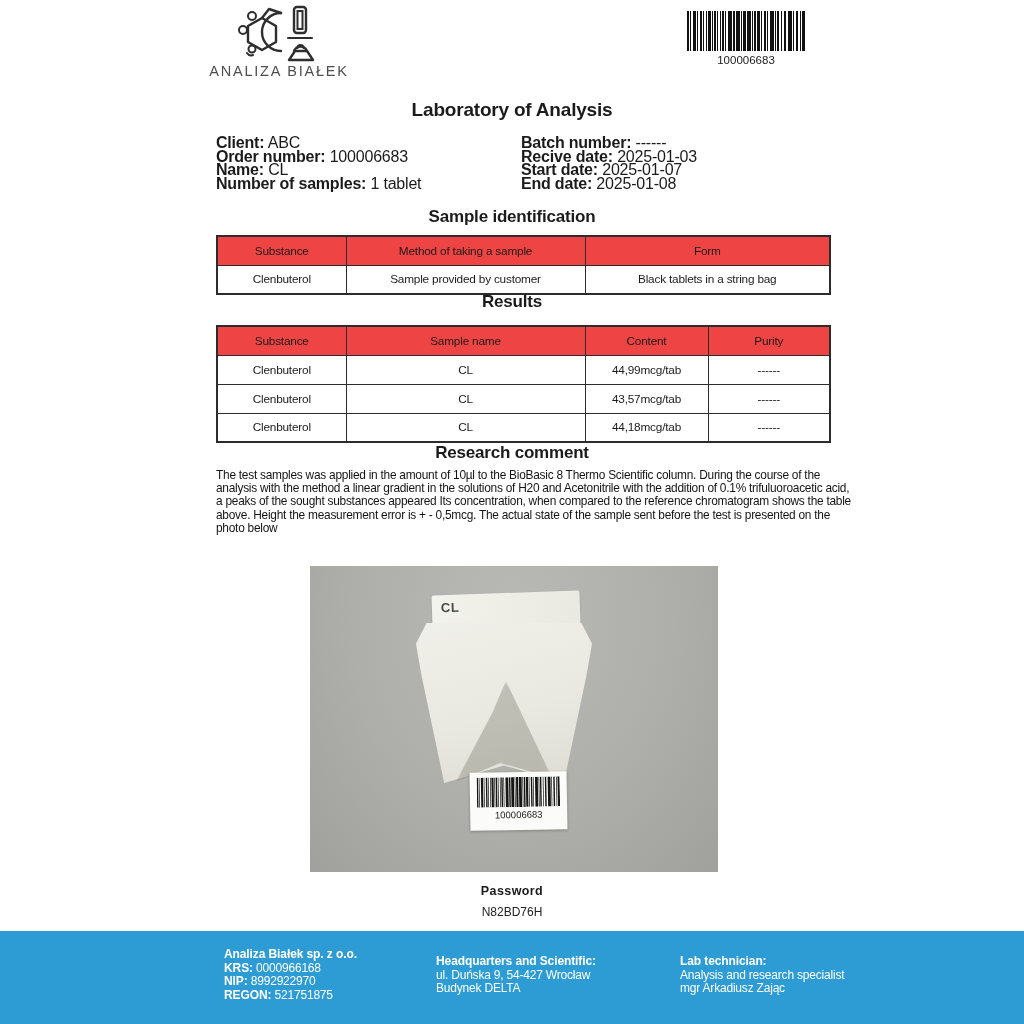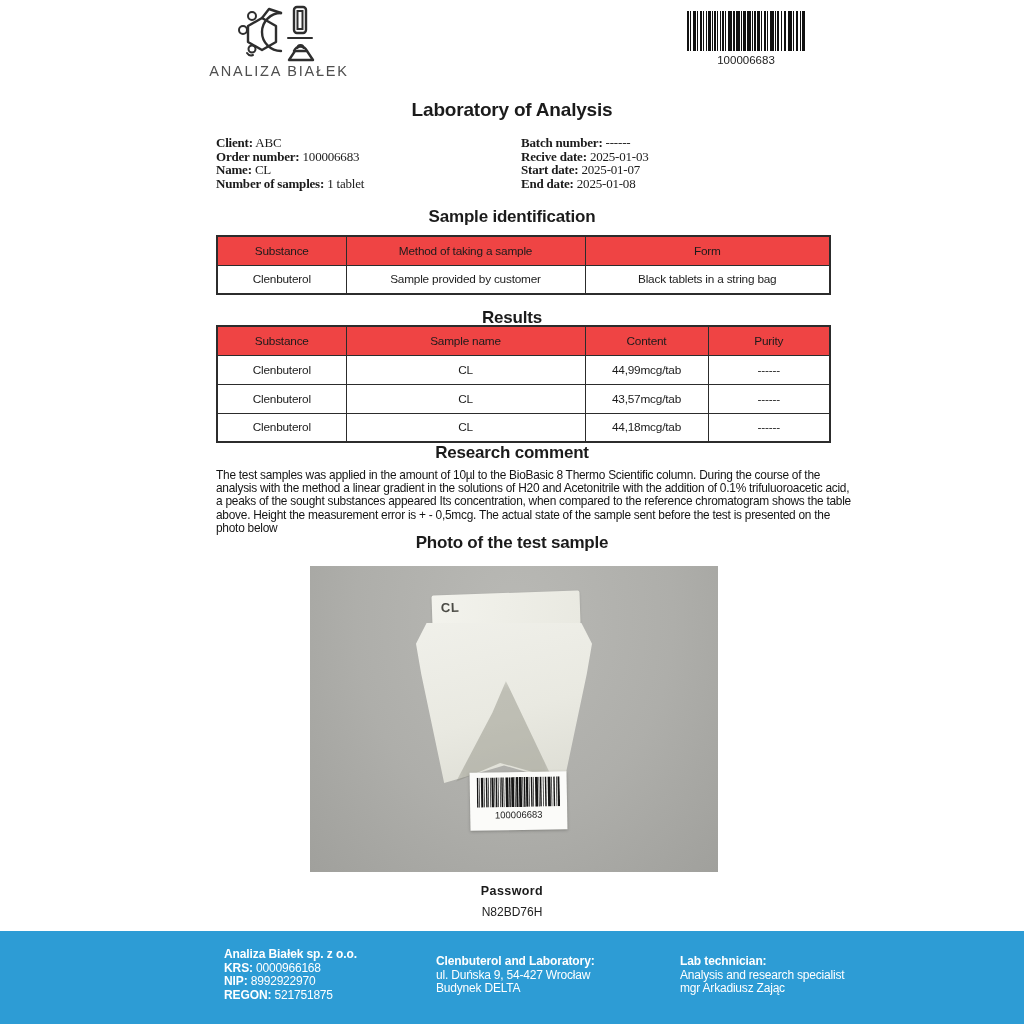--- a/index.html
+++ b/index.html
@@ -13,31 +13,31 @@
   .logo-text { position:absolute; left:206px; top:63px; width:146px; text-align:center;
                font-size:14.5px; letter-spacing:1.8px; color:#4f4f4f; }
   .barcode-top { position:absolute; left:687px; top:11px; }
   .barcode-top-num { position:absolute; left:687px; top:54px; width:118px; text-align:center;
                      font-size:11.5px; color:#222; }
 
   .doc-title { position:absolute; left:0; top:99px; width:100%; text-align:center;
                font-size:19px; font-weight:bold; letter-spacing:-0.2px; }
 
   
-  .info-col { position:absolute; top:136px; font-size:13px; line-height:13.6px;
-              letter-spacing:-0.2px;font-family:Liberation Serif, serif; }
+  .info-col { position:absolute; top:136px; font-size:16px; line-height:13.6px;
+              letter-spacing:-0.2px; }
   .info-col.left  { left:216px; }
   .info-col.right { left:521px; }
   .info-col b { letter-spacing:-0.2px; }
 
   
   .sec-title { position:absolute; left:0; width:100%; text-align:center;
                font-weight:bold; font-size:17px; letter-spacing:-0.2px; }
   #t-sample   { top:207px; }
-  #t-results  { top:308px; }
+  #t-results  { top:292px; }
   #t-comment  { top:443px; }
   #t-photo    { top:533px; }
 
   
   table.lab { position:absolute; left:216px; border-collapse:collapse;
               width:613px; table-layout:fixed; font-size:11.8px; letter-spacing:-0.2px; }
   #tbl-sample  { top:235px; }
   #tbl-results { top:325px; }
   table.lab td, table.lab th { border:1px solid #2c2c2c; text-align:center;
               height:29px; font-weight:normal; padding:0 4px; overflow:hidden; }
@@ -224,21 +224,20 @@
         <td>CL</td>
         <td>44,18mcg/tab</td>
         <td>------</td>
       </tr>
     </tbody>
   </table>
 
   <div class="sec-title" id="t-comment">Research comment</div>
   <div class="comment">The test samples was applied in the amount of 10µl to the BioBasic 8 Thermo Scientific column. During the course of the analysis with the method a linear gradient in the solutions of H20 and Acetonitrile with the addition of 0.1% trifuluoroacetic acid, a peaks of the sought substances appeared Its concentration, when compared to the reference chromatogram shows the table above. Height the measurement error is + - 0,5mcg. The actual state of the sample sent before the test is presented on the photo below</div>
 
-  <div class="sec-title" id="t-photo">Photo of the test sample</div>
   <div class="photo">
     <div class="env-flap">
       <span class="cl">CL</span>
     </div>
     <div class="env-body"></div>
     <div class="env-crease"></div>
     <div class="env-label">
       <svg width="83" height="30" viewBox="0 0 118 40" preserveAspectRatio="none">
         <g fill="#161616">
           <rect x="0" y="0" width="2" height="40"></rect>
@@ -287,21 +286,21 @@
   <div class="password-value">N82BD76H</div>
 
   <div class="footer">
     <div class="col col1">
       <div><b>Analiza Białek sp. z o.o.</b></div>
       <div><b>KRS:</b> <span>0000966168</span></div>
       <div><b>NIP:</b> <span>8992922970</span></div>
       <div><b>REGON:</b> <span>521751875</span></div>
     </div>
     <div class="col col2">
-      <div><b>Clenbuterol and Laboratory:</b></div>
+      <div><b>Headquarters and Scientific:</b></div>
       <div>ul. Duńska 9, 54-427 Wrocław</div>
       <div>Budynek DELTA</div>
     </div>
     <div class="col col3">
       <div><b>Lab technician:</b></div>
       <div>Analysis and research specialist</div>
       <div>mgr Arkadiusz Zając</div>
     </div>
   </div>
 

